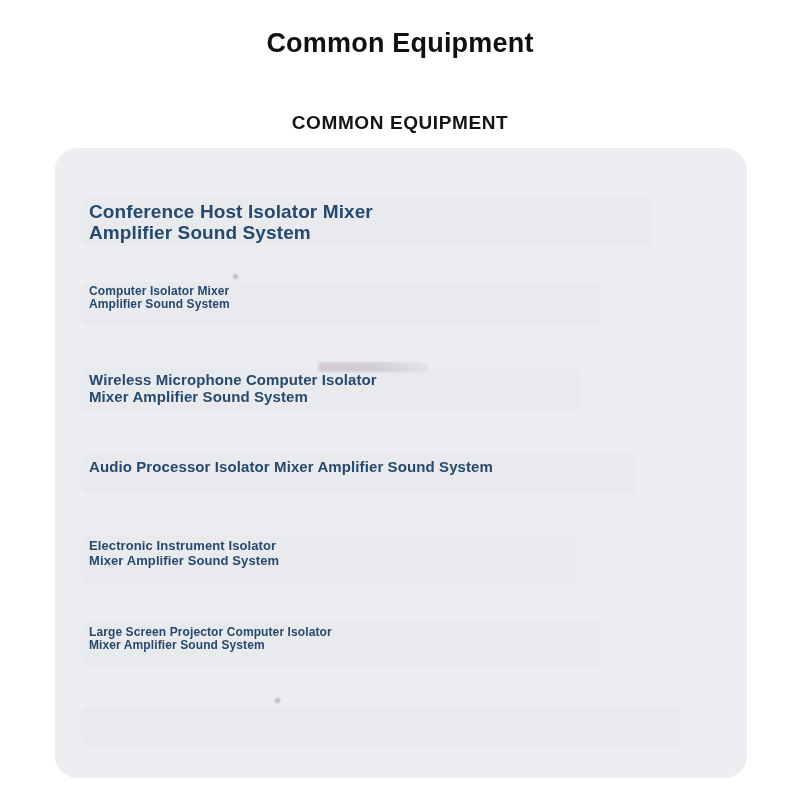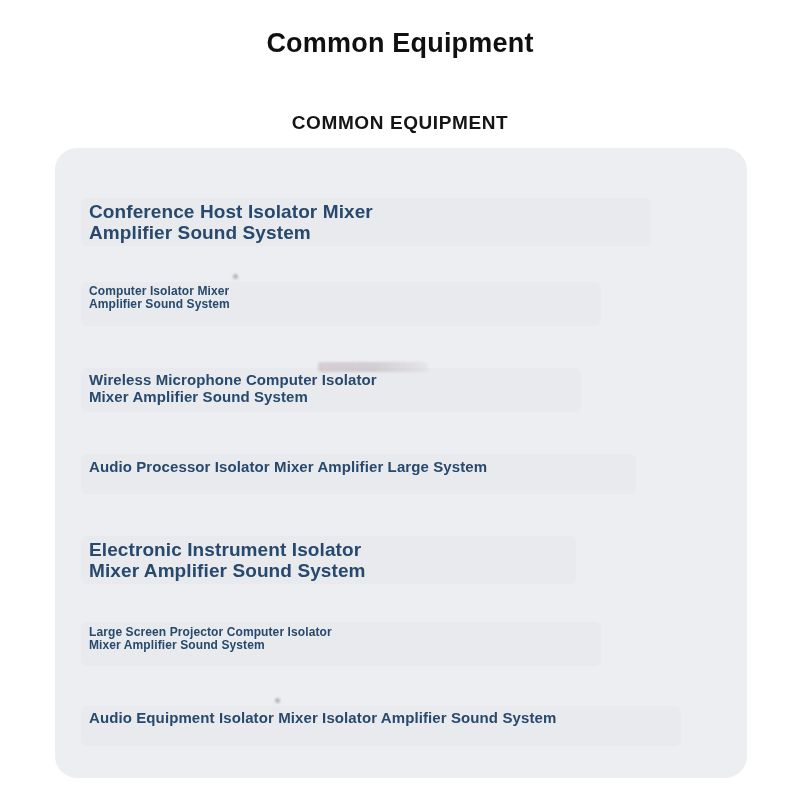--- a/index.html
+++ b/index.html
@@ -116,30 +116,29 @@
       <div class="row-label" style="top:137px; font-size:12px;">Computer Isolator Mixer
  Amplifier Sound System</div>
       <div class="dot" style="left:178px; top:126px;"></div>
 
       <div class="row" style="top:220px; width:500px; height:44px;"></div>
       <div class="row-label" style="top:224px; font-size:15px;">Wireless Microphone Computer Isolator
  Mixer Amplifier Sound System</div>
       <div class="smudge" style="left:263px; top:214px; width:110px; height:10px;"></div>
 
       <div class="row" style="top:306px; width:555px; height:40px;"></div>
-      <div class="row-label" style="top:311px; font-size:15px;">Audio Processor Isolator Mixer Amplifier Large System</div>
+      <div class="row-label" style="top:311px; font-size:15px;">Audio Processor Isolator Mixer Amplifier Sound System</div>
 
       <div class="row" style="top:388px; width:495px; height:48px;"></div>
-      <div class="row-label" style="top:391px; font-size:19px;">Electronic Instrument Isolator
+      <div class="row-label" style="top:391px; font-size:13px;">Electronic Instrument Isolator
  Mixer Amplifier Sound System</div>
 
       <div class="row" style="top:474px; width:520px; height:44px;"></div>
       <div class="row-label" style="top:478px; font-size:12px;">Large Screen Projector Computer Isolator
  Mixer Amplifier Sound System</div>
 
       <div class="row" style="top:558px; width:600px; height:40px;"></div>
-      <div class="row-label" style="top:562px; font-size:15px;">Audio Equipment Isolator Mixer Isolator Amplifier Sound System</div>
       <div class="dot" style="left:220px; top:550px;"></div>
 
     </div>
   </div>
 
 </div>
 
 </body></html>

